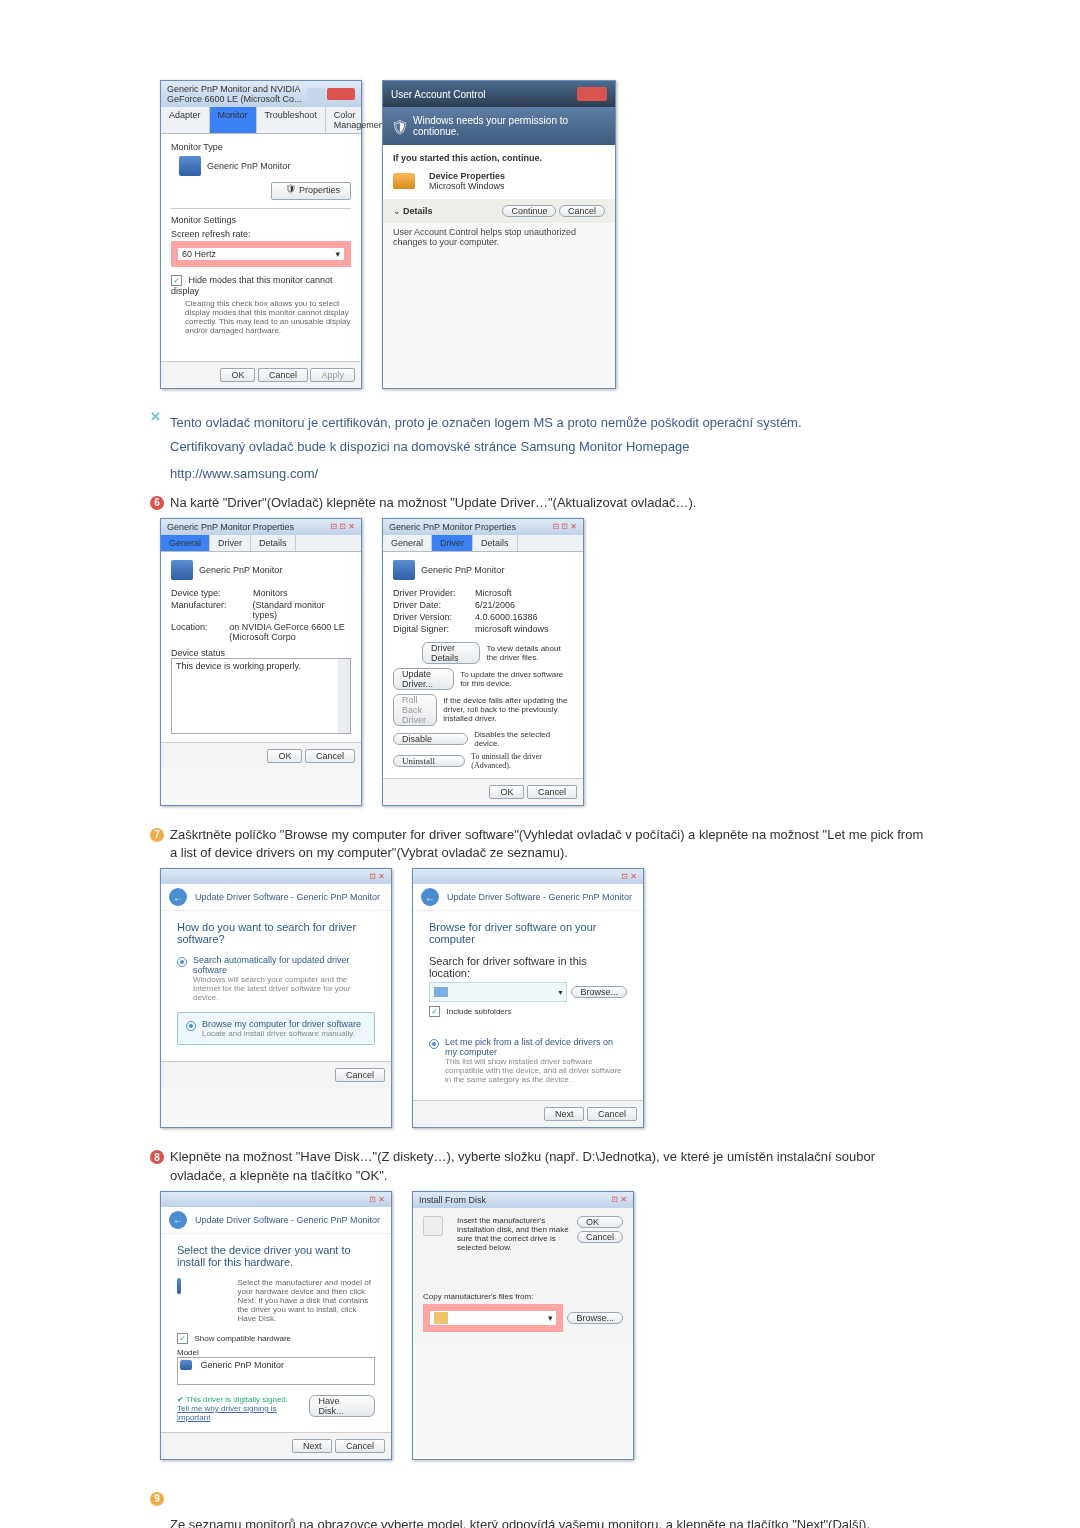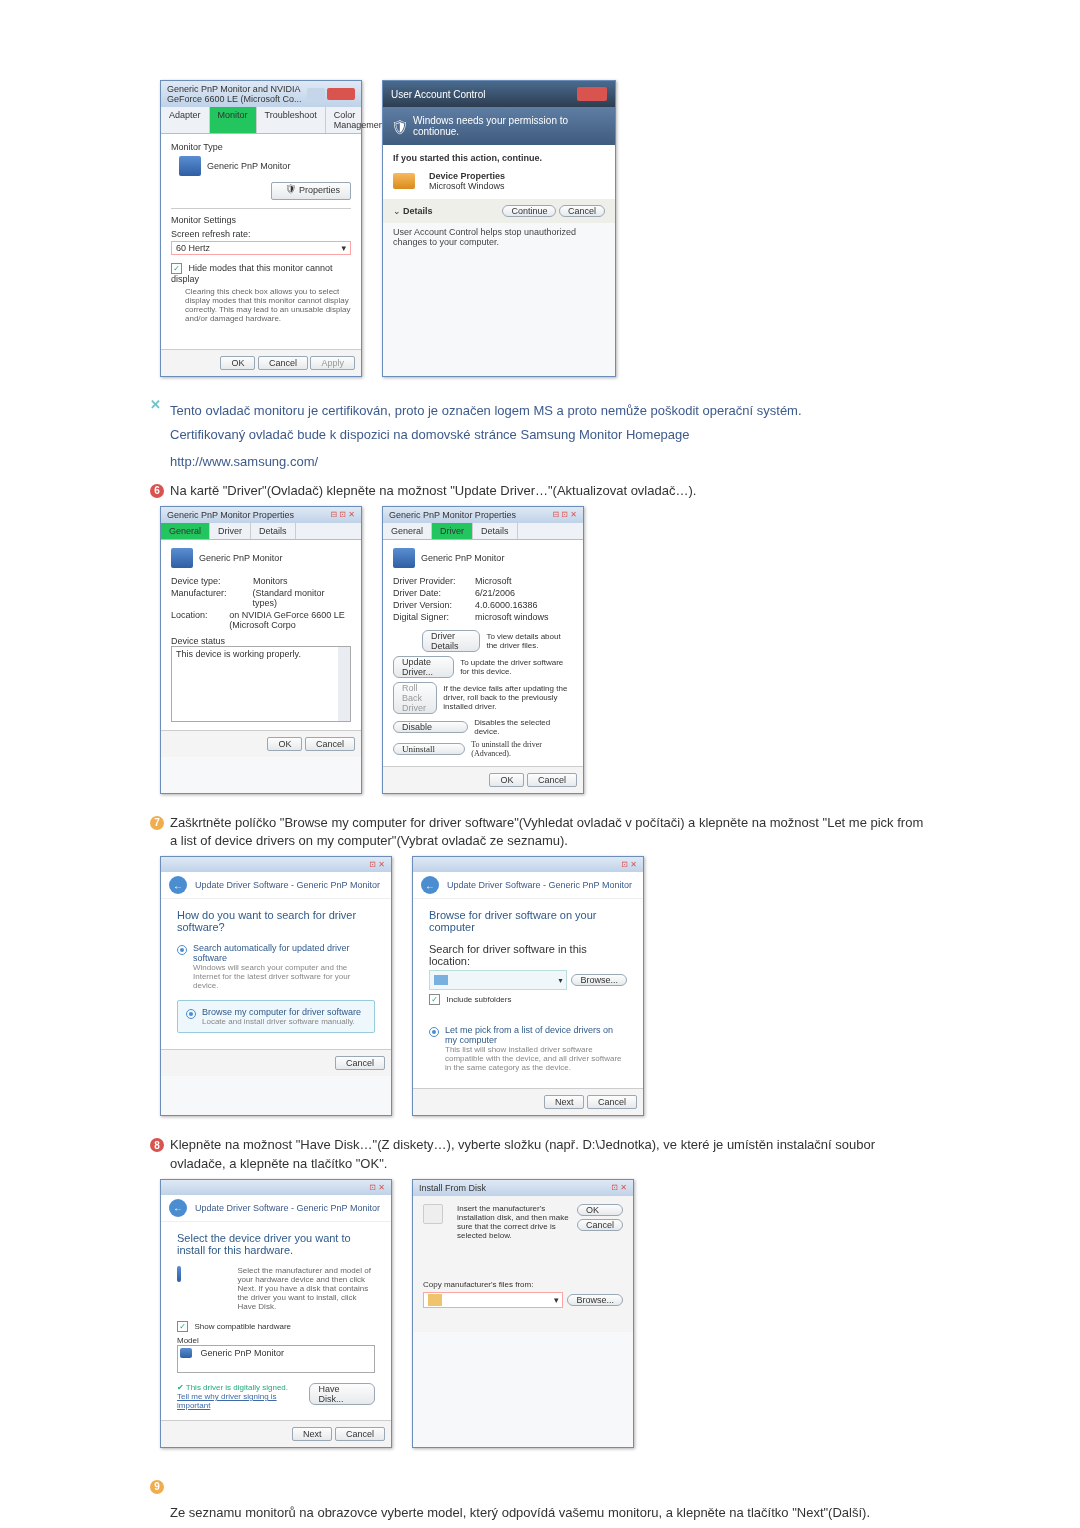--- a/index.html
+++ b/index.html
@@ -43,21 +43,21 @@
     display: flex;
     background: #eef2f7;
     border-bottom: 1px solid #bbb;
     font-size: 9px;
   }
   .tab {
     padding: 3px 8px;
     border-right: 1px solid #ccc;
   }
   .tab.active {
-    background: #22c55e;
+    background: #3b82f6;
   }
   .pane {
     background: #fff;
     padding: 8px 10px;
   }
   .pane-gray {
     background: #f4f4f4;
     padding: 8px 10px;
   }
   .section-title {
@@ -75,21 +75,21 @@
     cursor: default;
   }
   .btn.small { padding: 0px 8px; border-radius: 6px; }
   .btn-row {
     text-align: right;
     padding: 6px;
     background: #f4f4f4;
     border-top: 1px solid #ccc;
   }
   .dropdown {
-    border: 1px solid #fca5a5;
+    border: 7px solid #fca5a5;
     background: #fff;
     display: flex;
     justify-content: space-between;
     align-items: center;
     padding: 1px 4px;
     font-size: 9px;
   }
   .label-row { display: flex; gap: 12px; font-size: 9px; margin: 2px 0;}
   .label-row .k { width: 70px; }
   .textarea {

